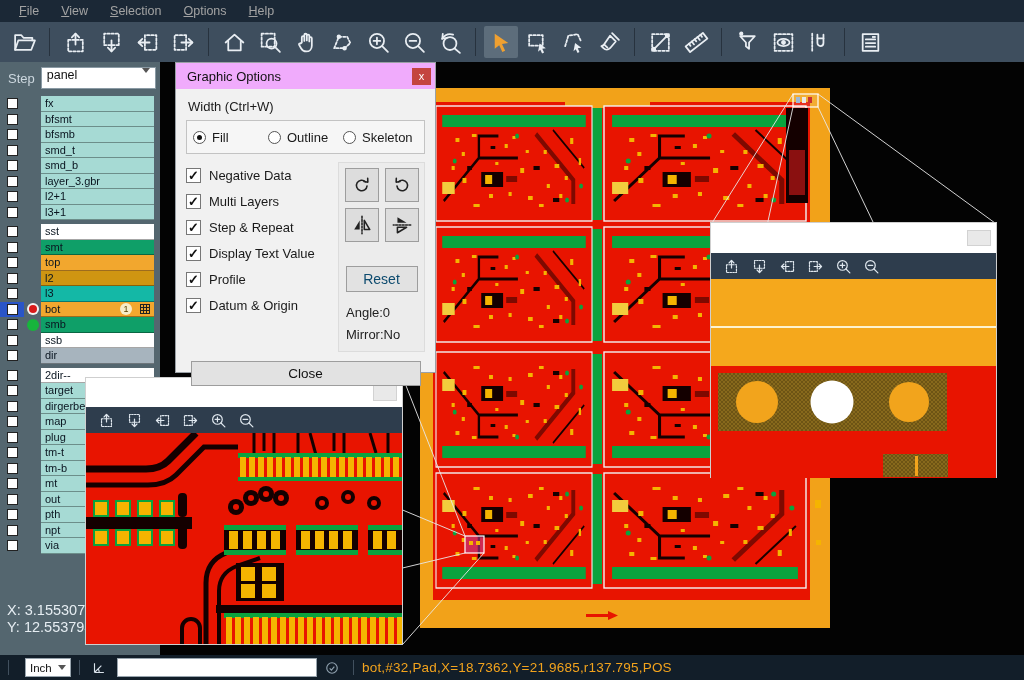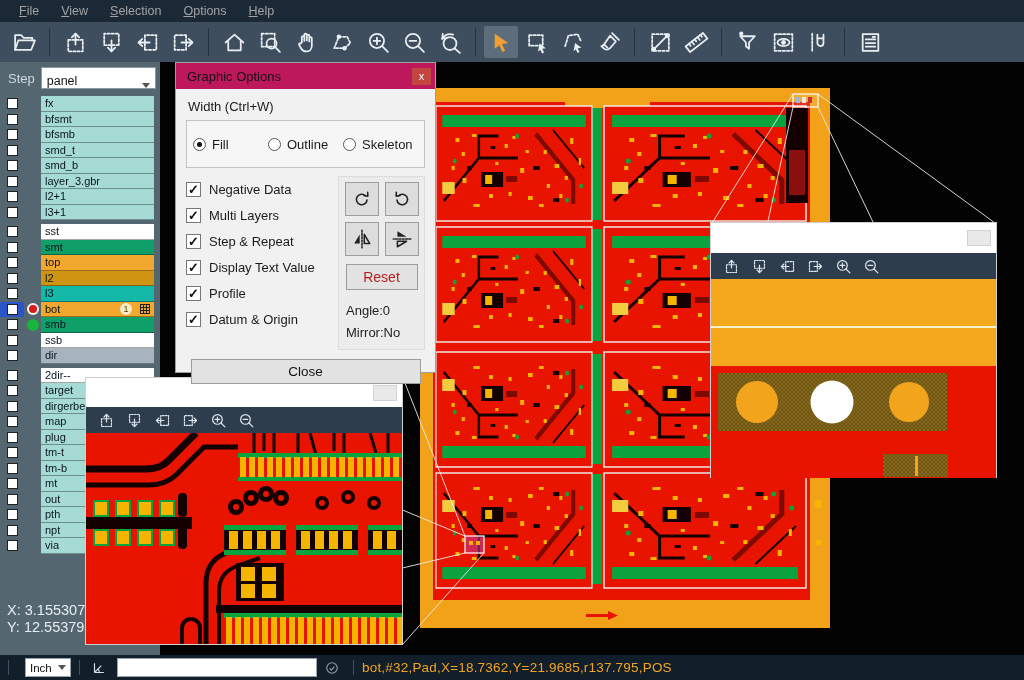--- a/index.html
+++ b/index.html
@@ -22,21 +22,21 @@
             color:#e9eef3; background:transparent; border:none; margin:0 1px; }
   .tb-btn.active { background:#5d6d7b; border-radius:2px; color:#f0a030; }
   .tb-sep { width:1px; height:28px; background:#27323e; margin:0 7px; }
 
   
   .sidebar { position:absolute; left:0; top:62px; width:160px; height:593px;
              background:#54666f; z-index:2; }
   .step-row { height:32px; display:flex; align-items:center; padding:0 4px; }
   .step-label { color:#cdd8df; font-size:13px; margin:0 6px 0 4px; }
   .step-select { flex:1; height:22px; background:#fff; border:1px solid #8a9aa4;
-                 display:flex; align-items:flex-end; justify-content:space-between;
+                 display:flex; align-items:flex-start; justify-content:space-between;
                  padding:0 5px; font-size:12.5px; color:#111; }
   .chev { width:0; height:0; border-left:4px solid transparent; border-right:4px solid transparent;
           border-top:5px solid #555; }
   .layer-list { padding-top:2px; }
   .layer-row { display:flex; align-items:stretch; height:15.5px; }
   .cb-cell { width:24px; display:flex; align-items:center; justify-content:center; }
   .cb-cell.sel { background:#2a55c8; }
   .cb { width:11px; height:11px; background:#fff; border:1px solid #222; display:block; }
   .ind-cell { width:17px; display:flex; align-items:center; justify-content:center; }
   .dot { width:10px; height:10px; border-radius:50%; }
@@ -66,46 +66,46 @@
   .fw-toolbar { height:26px; background:#2e3d4d; display:flex; align-items:center;
                 padding-left:6px; }
   .fw-toolbar .tb-btn { width:26px; height:22px; color:#dfe7ee; }
   .fw-content { position:relative; }
   .fw-content svg { display:block; }
 
   
   .dialog { position:absolute; left:175px; top:62px; width:261px; height:311px;
             background:#f1f1f1; border:1px solid #9aa0a6; z-index:5; font-size:13px; color:#1a1a1a; }
   .dlg-title { height:26px; display:flex; align-items:center; justify-content:space-between;
-               padding:0 4px 0 11px; background:#be185d; }
+               padding:0 4px 0 11px; background:#f0abfc; }
   .dlg-title-text { font-size:13px; color:#111; }
   .dlg-close { width:19px; height:17px; background:#c4443f; color:#fff; font-size:11px;
                display:flex; align-items:center; justify-content:center; border:none; }
   .dlg-body { padding:6px 10px 0 10px; }
   .dlg-width-label { margin:4px 2px 6px 2px; }
-  .radio-box { border:1px solid #c3c3c3; background:#f6f6f6; height:48px; display:flex;
+  .radio-box { border:1px solid #c3c3c3; background:#f6f6f6; height:34px; display:flex;
                align-items:center; padding:0 6px; }
   .radio-item { display:flex; align-items:center; margin-right:4px; flex:1; }
   .radio { width:13px; height:13px; border:1px solid #555; border-radius:50%; background:#fff;
            margin-right:6px; position:relative; flex:none; }
   .radio.sel::after { content:""; position:absolute; left:3px; top:3px; width:5px; height:5px;
                       border-radius:50%; background:#111; }
   .dlg-main { display:flex; margin-top:8px; }
   .dlg-checks { width:152px; }
   .check-row { display:flex; align-items:center; height:26px; }
   .dcb { width:15px; height:15px; background:#fff; border:1px solid #777; margin-right:8px;
          display:flex; align-items:center; justify-content:center; font-size:13px; font-weight:bold;
          color:#111; flex:none; }
   .dlg-right { width:87px; background:#ececec; border:1px solid #dcdcdc; padding:5px 5px;
                display:flex; flex-direction:column; align-items:center; }
   .xf-grid { display:grid; grid-template-columns:34px 34px; gap:6px; }
   .xf-btn { width:34px; height:34px; background:#dddddd; border:1px solid #9d9d9d; color:#222;
             display:flex; align-items:center; justify-content:center; }
   .reset-btn { width:72px; height:26px; background:#e2e2e2; border:1px solid #9d9d9d;
-               font-size:14px; color:#b91c1c; margin-top:8px; font-family:inherit; }
+               font-size:14px; color:#0c4a6e; margin-top:24px; font-family:inherit; }
   .dlg-stat { align-self:flex-start; margin:10px 0 0 2px; font-size:13px; line-height:22px; color:#222; }
   .close-btn { display:block; width:230px; height:25px; margin:9px auto 9px auto; background:#e2e2e2;
                border:1px solid #9d9d9d; font-size:13.5px; color:#111; font-family:inherit; }
 
   
   .bottombar { position:absolute; left:0; bottom:0; width:1024px; height:25px; background:#121e29;
                display:flex; align-items:center; z-index:12; }
   .bb-sep { width:1px; height:15px; background:#41505e; margin:0 8px; }
   .unit-select { width:46px; height:19px; background:#fff; border:1px solid #98a4ad; display:flex;
                  align-items:center; justify-content:space-between; padding:0 4px; font-size:11.5px;

